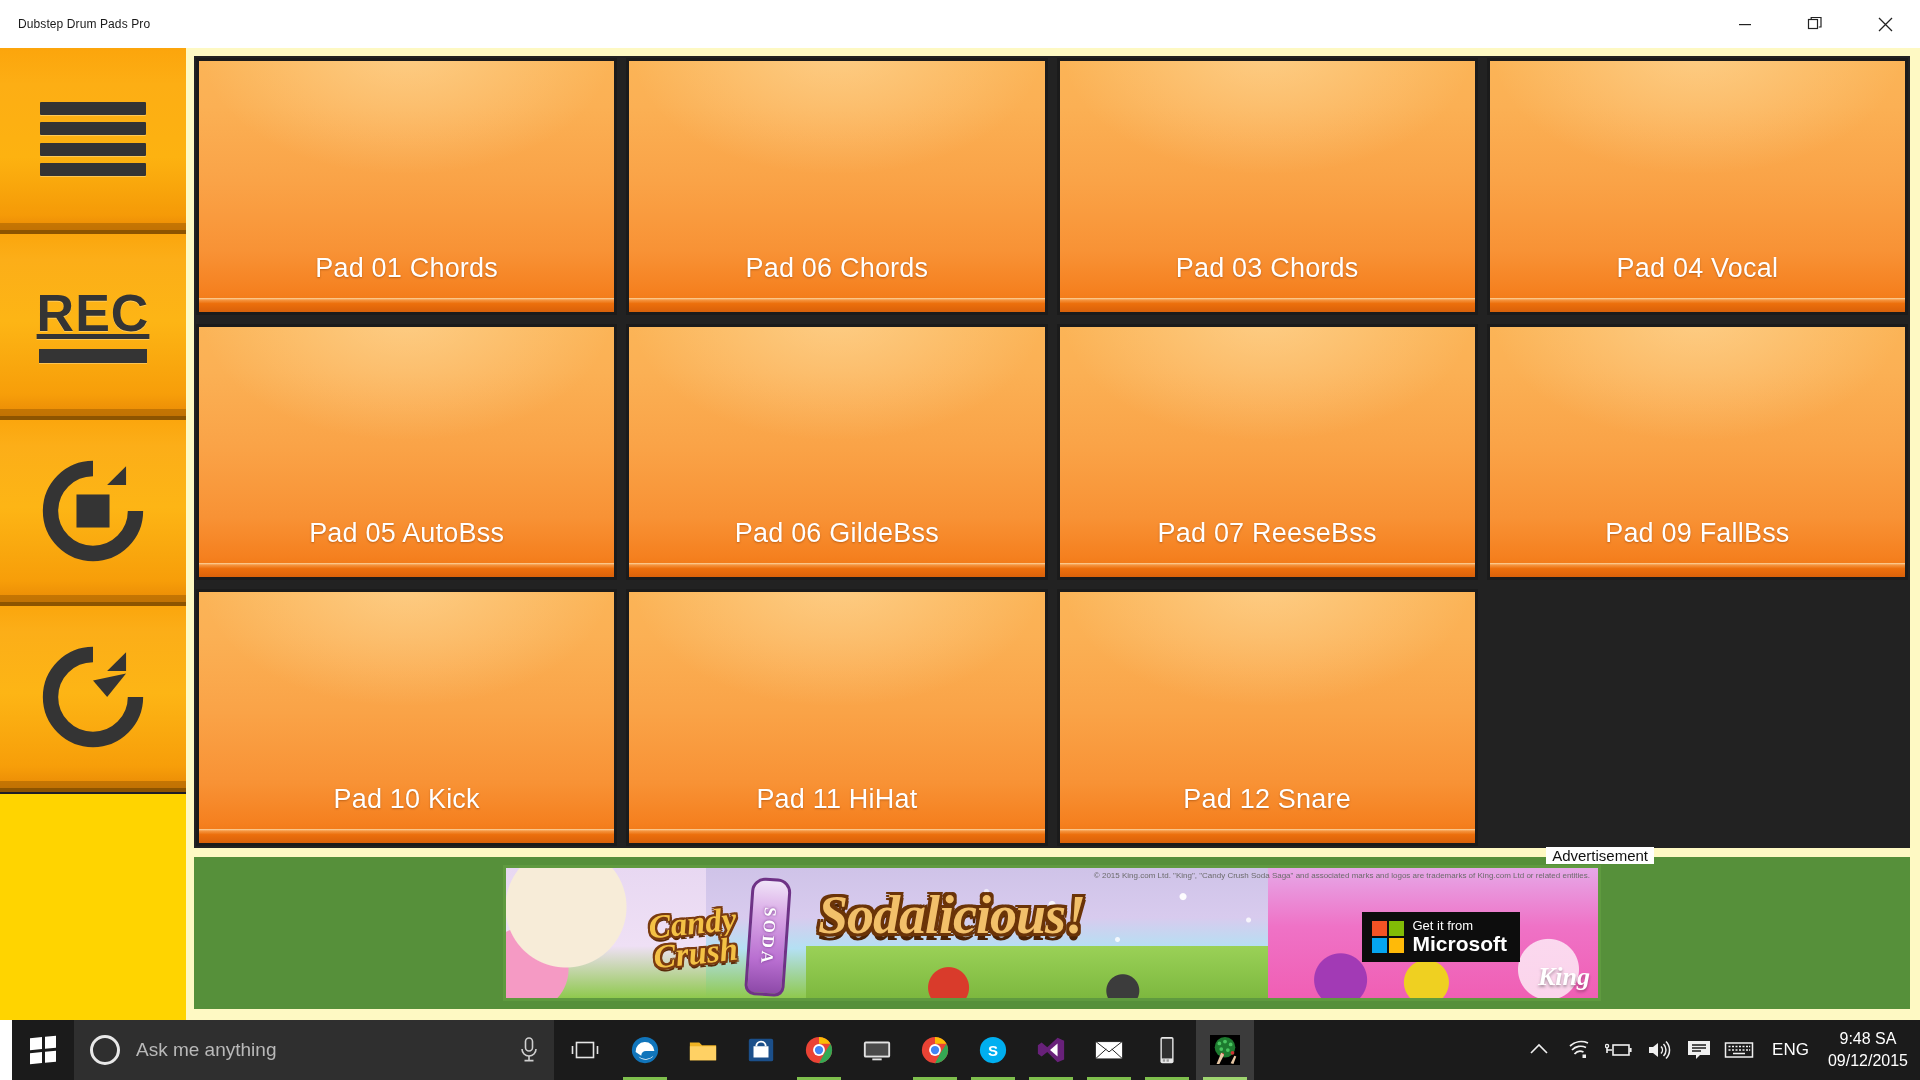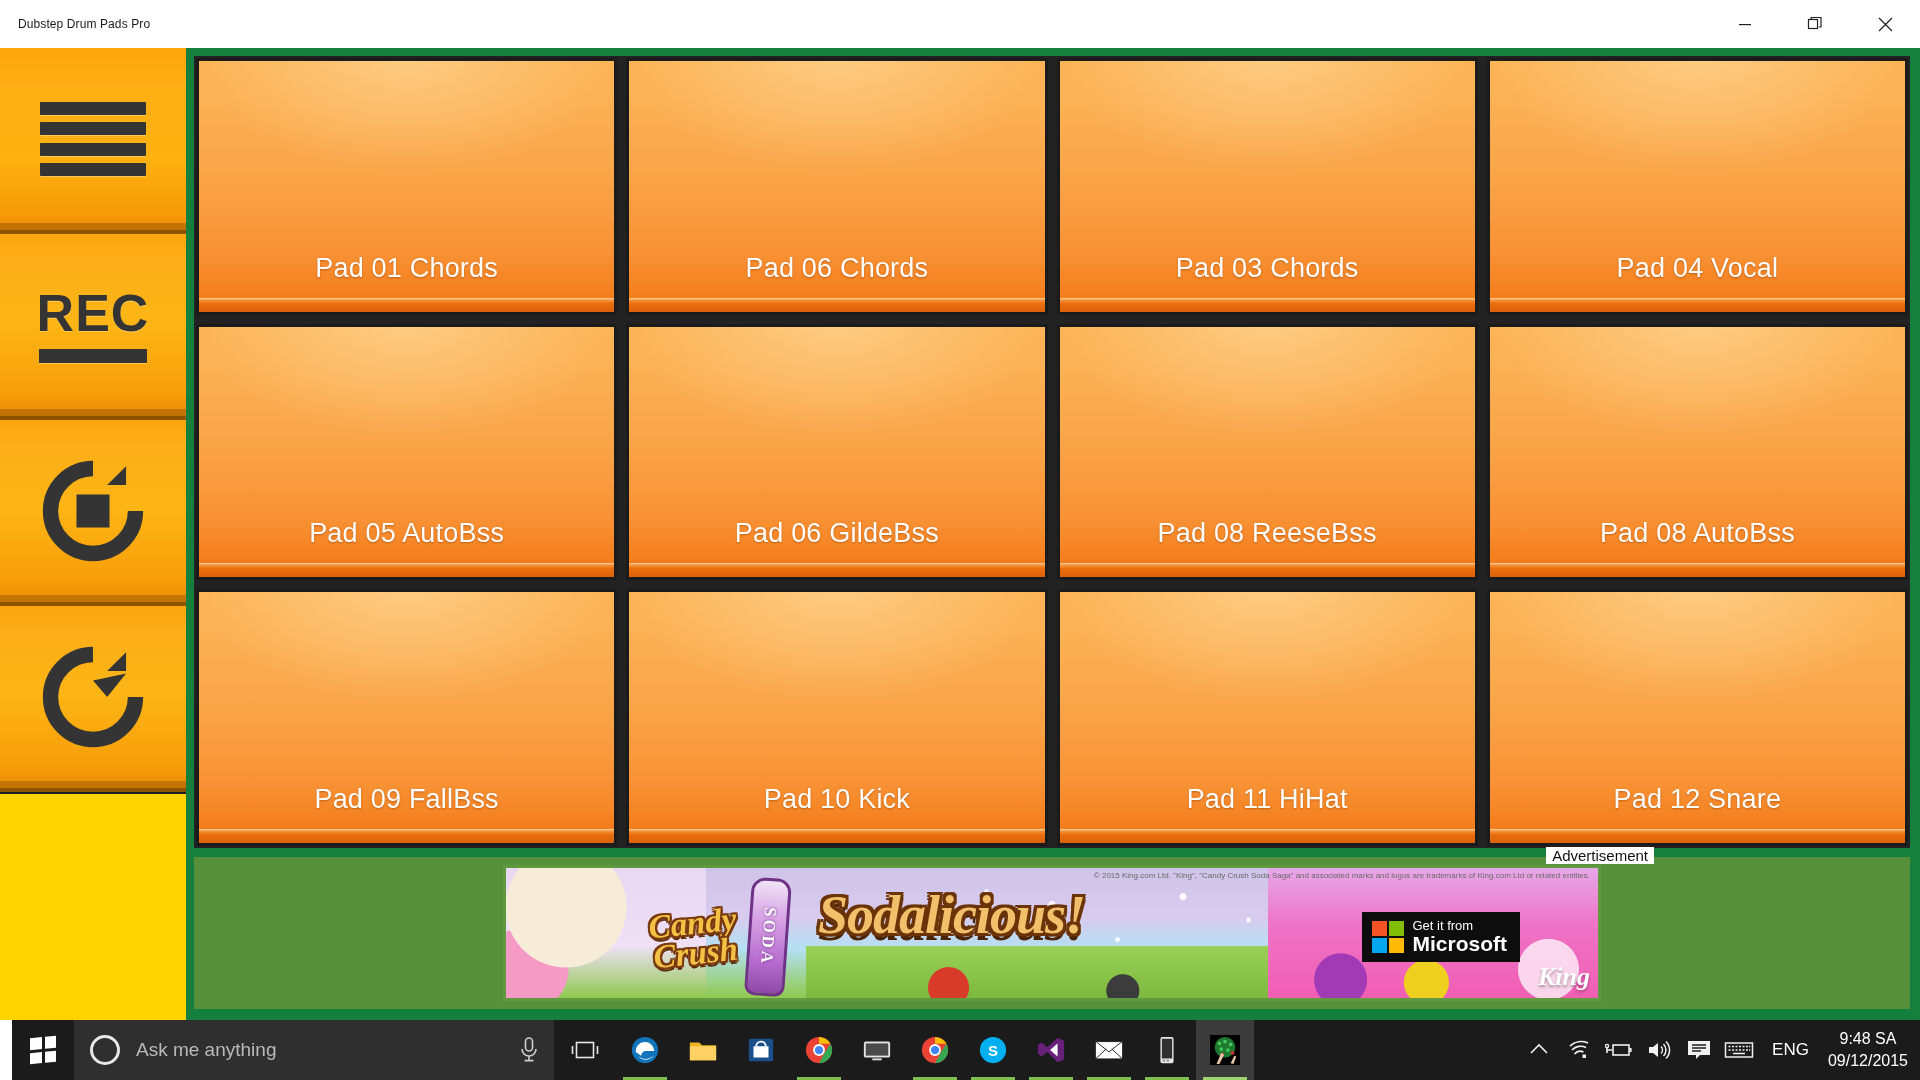--- a/index.html
+++ b/index.html
@@ -79,32 +79,33 @@
   }
   
   .ico-rec {
     display: flex; flex-direction: column; align-items: center; gap: 10px;
   }
   .ico-rec span {
     font-size: 52px; font-weight: bold; color: #343434;
     letter-spacing: 1px; line-height: 1;
     text-shadow: 0 1px 0 rgba(255,220,140,.55);
     font-family: "Liberation Sans", sans-serif;
+    text-decoration: underline;
   }
   .ico-rec i {
     display: block; width: 108px; height: 14px; background: #343434;
     box-shadow: 0 1px 0 rgba(255,220,140,.55);
   }
 
   
   .pad-area {
     position: absolute;
     top: 0; left: 186px;
     width: 1734px; height: 972px;
-    background: #15803d;
+    background: #fef9c3;
     padding: 8px 10px 0 8px;
   }
   .pad-grid {
     display: grid;
     grid-template-columns: repeat(4, 1fr);
     grid-template-rows: repeat(3, 1fr);
     gap: 9px;
     width: 100%;
     height: 792px;
     background: #222;
@@ -438,24 +439,21 @@
       <div class="pad">
           <span class="pad-label">Pad 04 Vocal</span>
         </div>
       <div class="pad">
           <span class="pad-label">Pad 05 AutoBss</span>
         </div>
       <div class="pad">
           <span class="pad-label">Pad 06 GildeBss</span>
         </div>
       <div class="pad">
-          <span class="pad-label">Pad 08 ReeseBss</span>
-        </div>
-      <div class="pad">
-          <span class="pad-label">Pad 08 AutoBss</span>
+          <span class="pad-label">Pad 07 ReeseBss</span>
         </div>
       <div class="pad">
           <span class="pad-label">Pad 09 FallBss</span>
         </div>
       <div class="pad">
           <span class="pad-label">Pad 10 Kick</span>
         </div>
       <div class="pad">
           <span class="pad-label">Pad 11 HiHat</span>
         </div>

